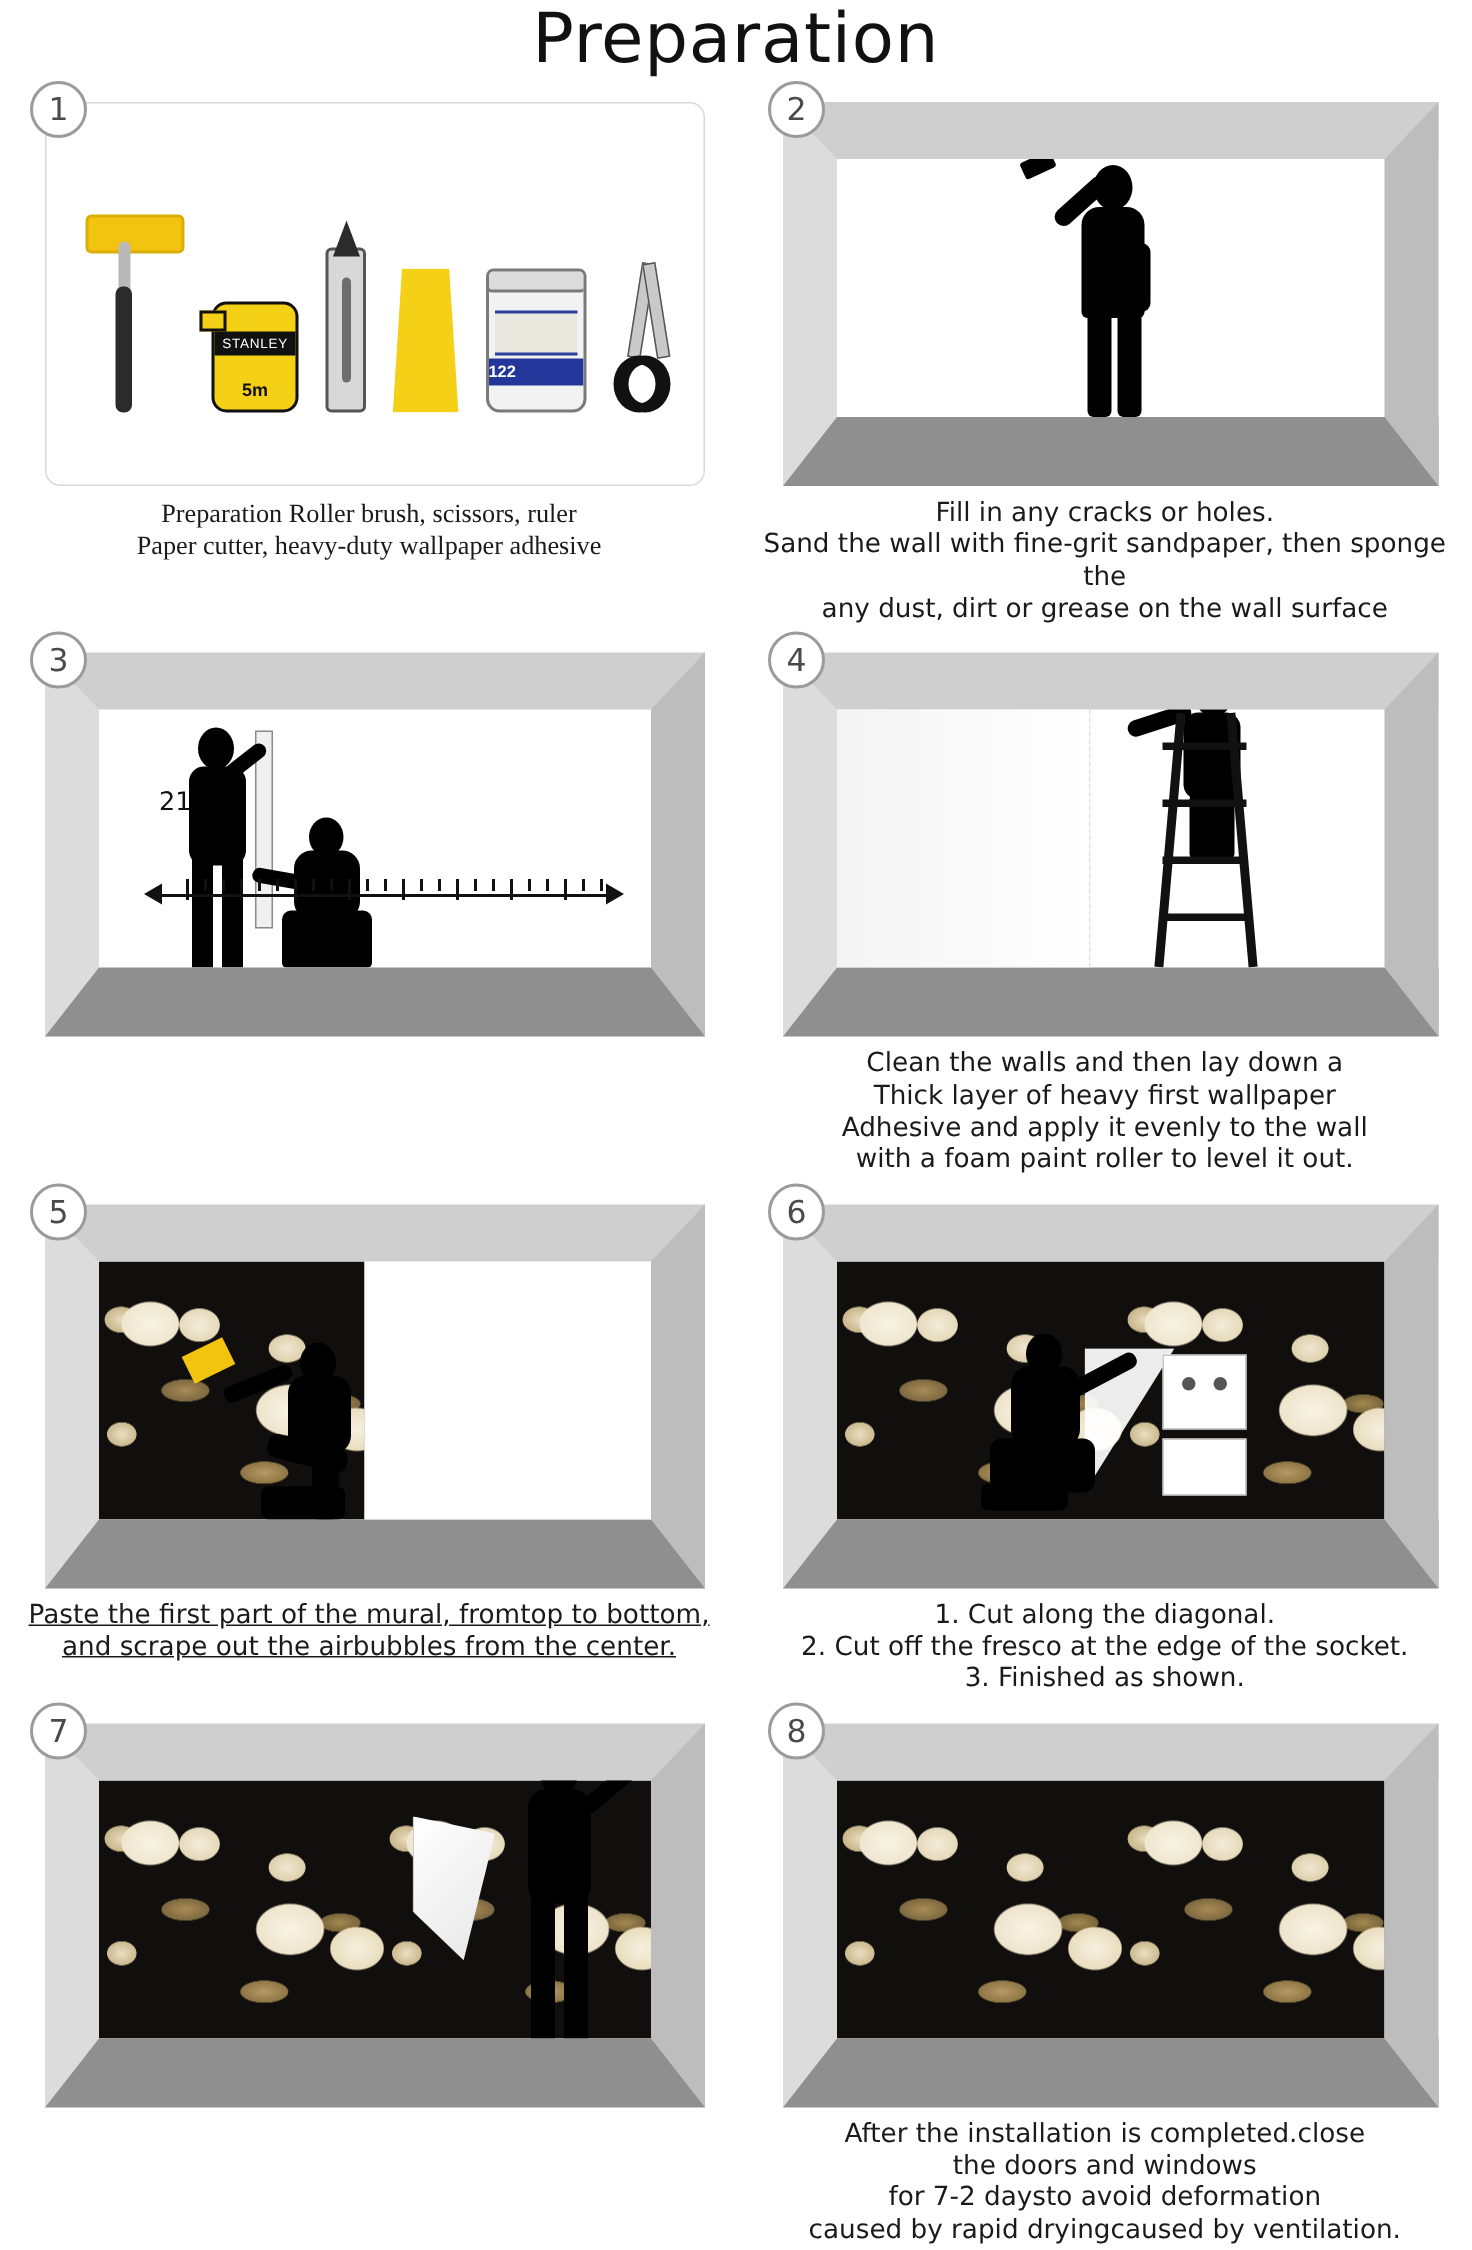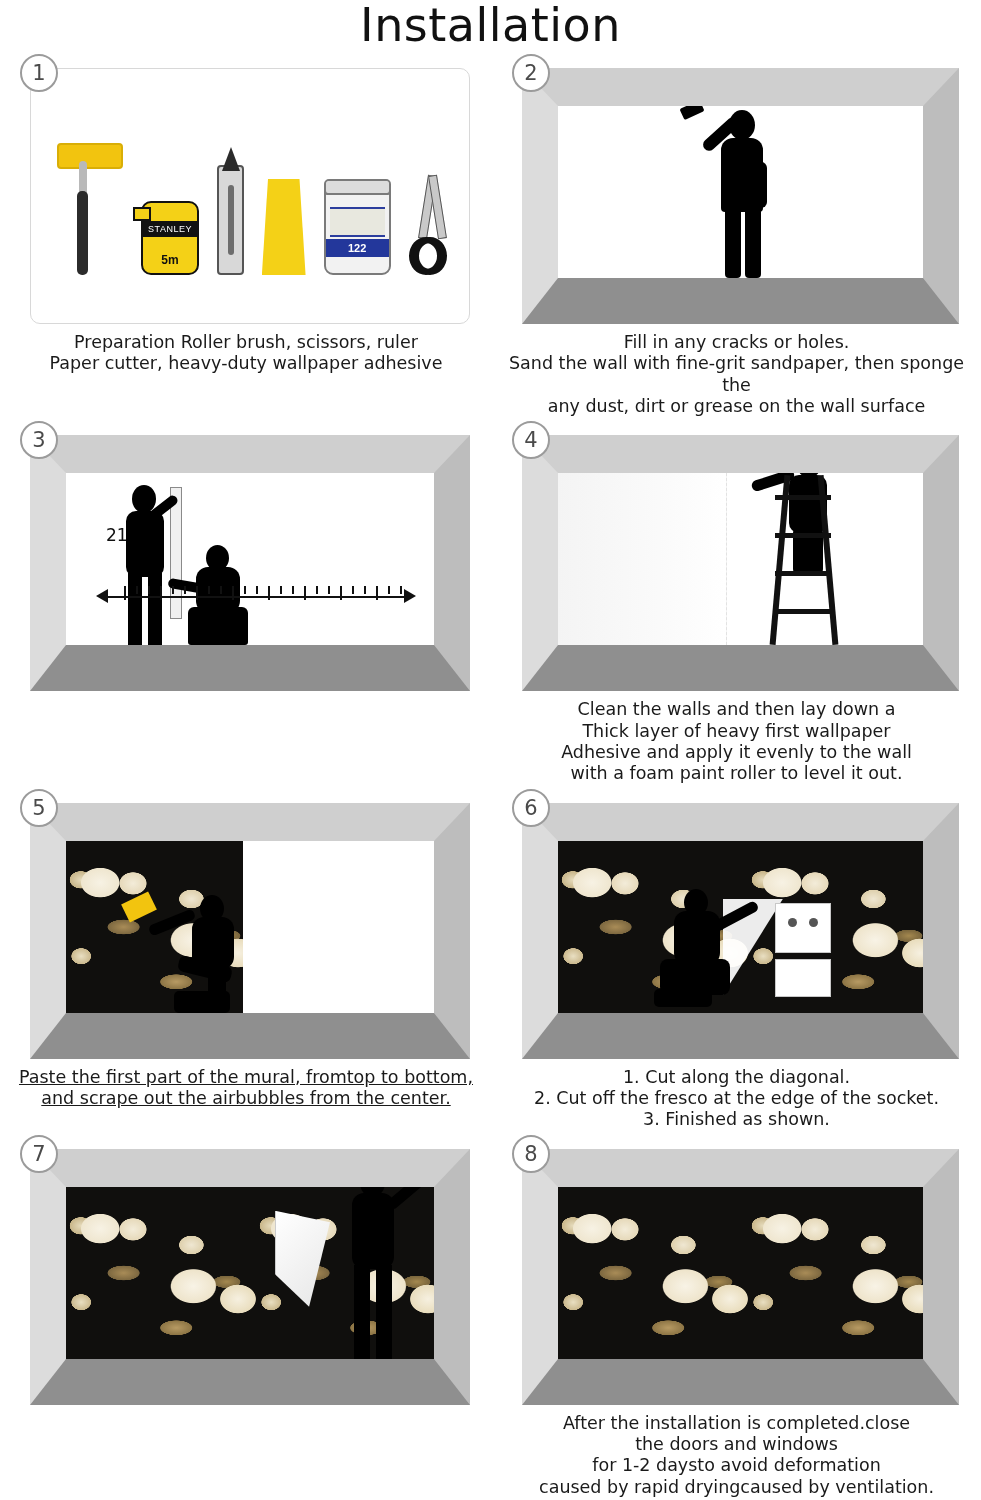--- a/index.html
+++ b/index.html
@@ -180,21 +180,21 @@
   .bucket .lid {
     position: absolute; left: -2px; right: -2px; top: -2px; height: 12px;
     background: #dcdcdc; border: 2px solid #7a7a7a; border-radius: 4px;
   }
   .bucket .lbl {
     position: absolute; left: 4px; right: 4px; top: 26px; height: 26px;
     background: #e8e8df; border-top: 2px solid #2c3e9e; border-bottom: 2px solid #2c3e9e;
   }
   .bucket .band {
     position: absolute; left: 0; right: 0; bottom: 16px; height: 18px;
-    background: #23379b; color: #fff; font-size: 11px; text-align: center; line-height: 18px;
+    background: #23379b; color: #fff; font-size: 11px; line-height: 18px;
     font-weight: bold;
   }
   .scissors {
     position: relative; width: 44px; height: 100px;
   }
   .scissors .bl {
     position: absolute; width: 7px; height: 62px; background: #c9c9c9;
     border: 1px solid #555; top: 0;
   }
   .scissors .bl.a { left: 14px; transform: rotate(9deg); }
@@ -345,21 +345,21 @@
     background-position: 0 0, 10px 20px, 40px 0, 0 10px, 20px 0, 0 0, 30px 10px, 0 0, 12px 6px, 24px 18px;
   }
   .floral.half { right: 52%; }
   .half-white {
     position: absolute; left: 48%; top: 0; right: 0; bottom: 0; background: #fff;
   }
 </style>
 </head>
 <body>
 
-<h1 class="page-title">Installation</h1>
+<h1 class="page-title">Preparation</h1>
 
 <div class="grid">
 
   <div class="step">
     <div class="badge">1</div>
     <div class="frame-wrap">
       <div class="room plain">
         <div class="tools">
 
           <div class="tool" style="width:80px;height:140px;">
@@ -390,21 +390,21 @@
           <div class="scissors">
             <div class="bl a"></div>
             <div class="bl b"></div>
             <div class="ring a"></div>
             <div class="ring b"></div>
           </div>
 
         </div>
       </div>
     </div>
-    <div class="caption" style="white-space:pre-line;">Preparation Roller brush, scissors, ruler
+    <div class="caption" style="white-space:pre-line;font-family:Liberation Serif, serif;">Preparation Roller brush, scissors, ruler
 Paper cutter, heavy-duty wallpaper adhesive</div>
   </div>
 
   <div class="step">
     <div class="badge">2</div>
     <div class="frame-wrap">
       <div class="room">
         <div class="wallface">
           <div class="fig2">
             <div class="tool"></div>
@@ -588,17 +588,17 @@
     <div class="frame-wrap">
       <div class="room">
         <div class="wallface">
           <div class="floral"></div>
 
         </div>
       </div>
     </div>
     <div class="caption" style="white-space:pre-line;">After the installation is completed.close
 the doors and windows
-for 1-2 daysto avoid deformation
+for 7-2 daysto avoid deformation
 caused by rapid dryingcaused by ventilation.</div>
   </div>
 
 </div>
 
 </body></html>

